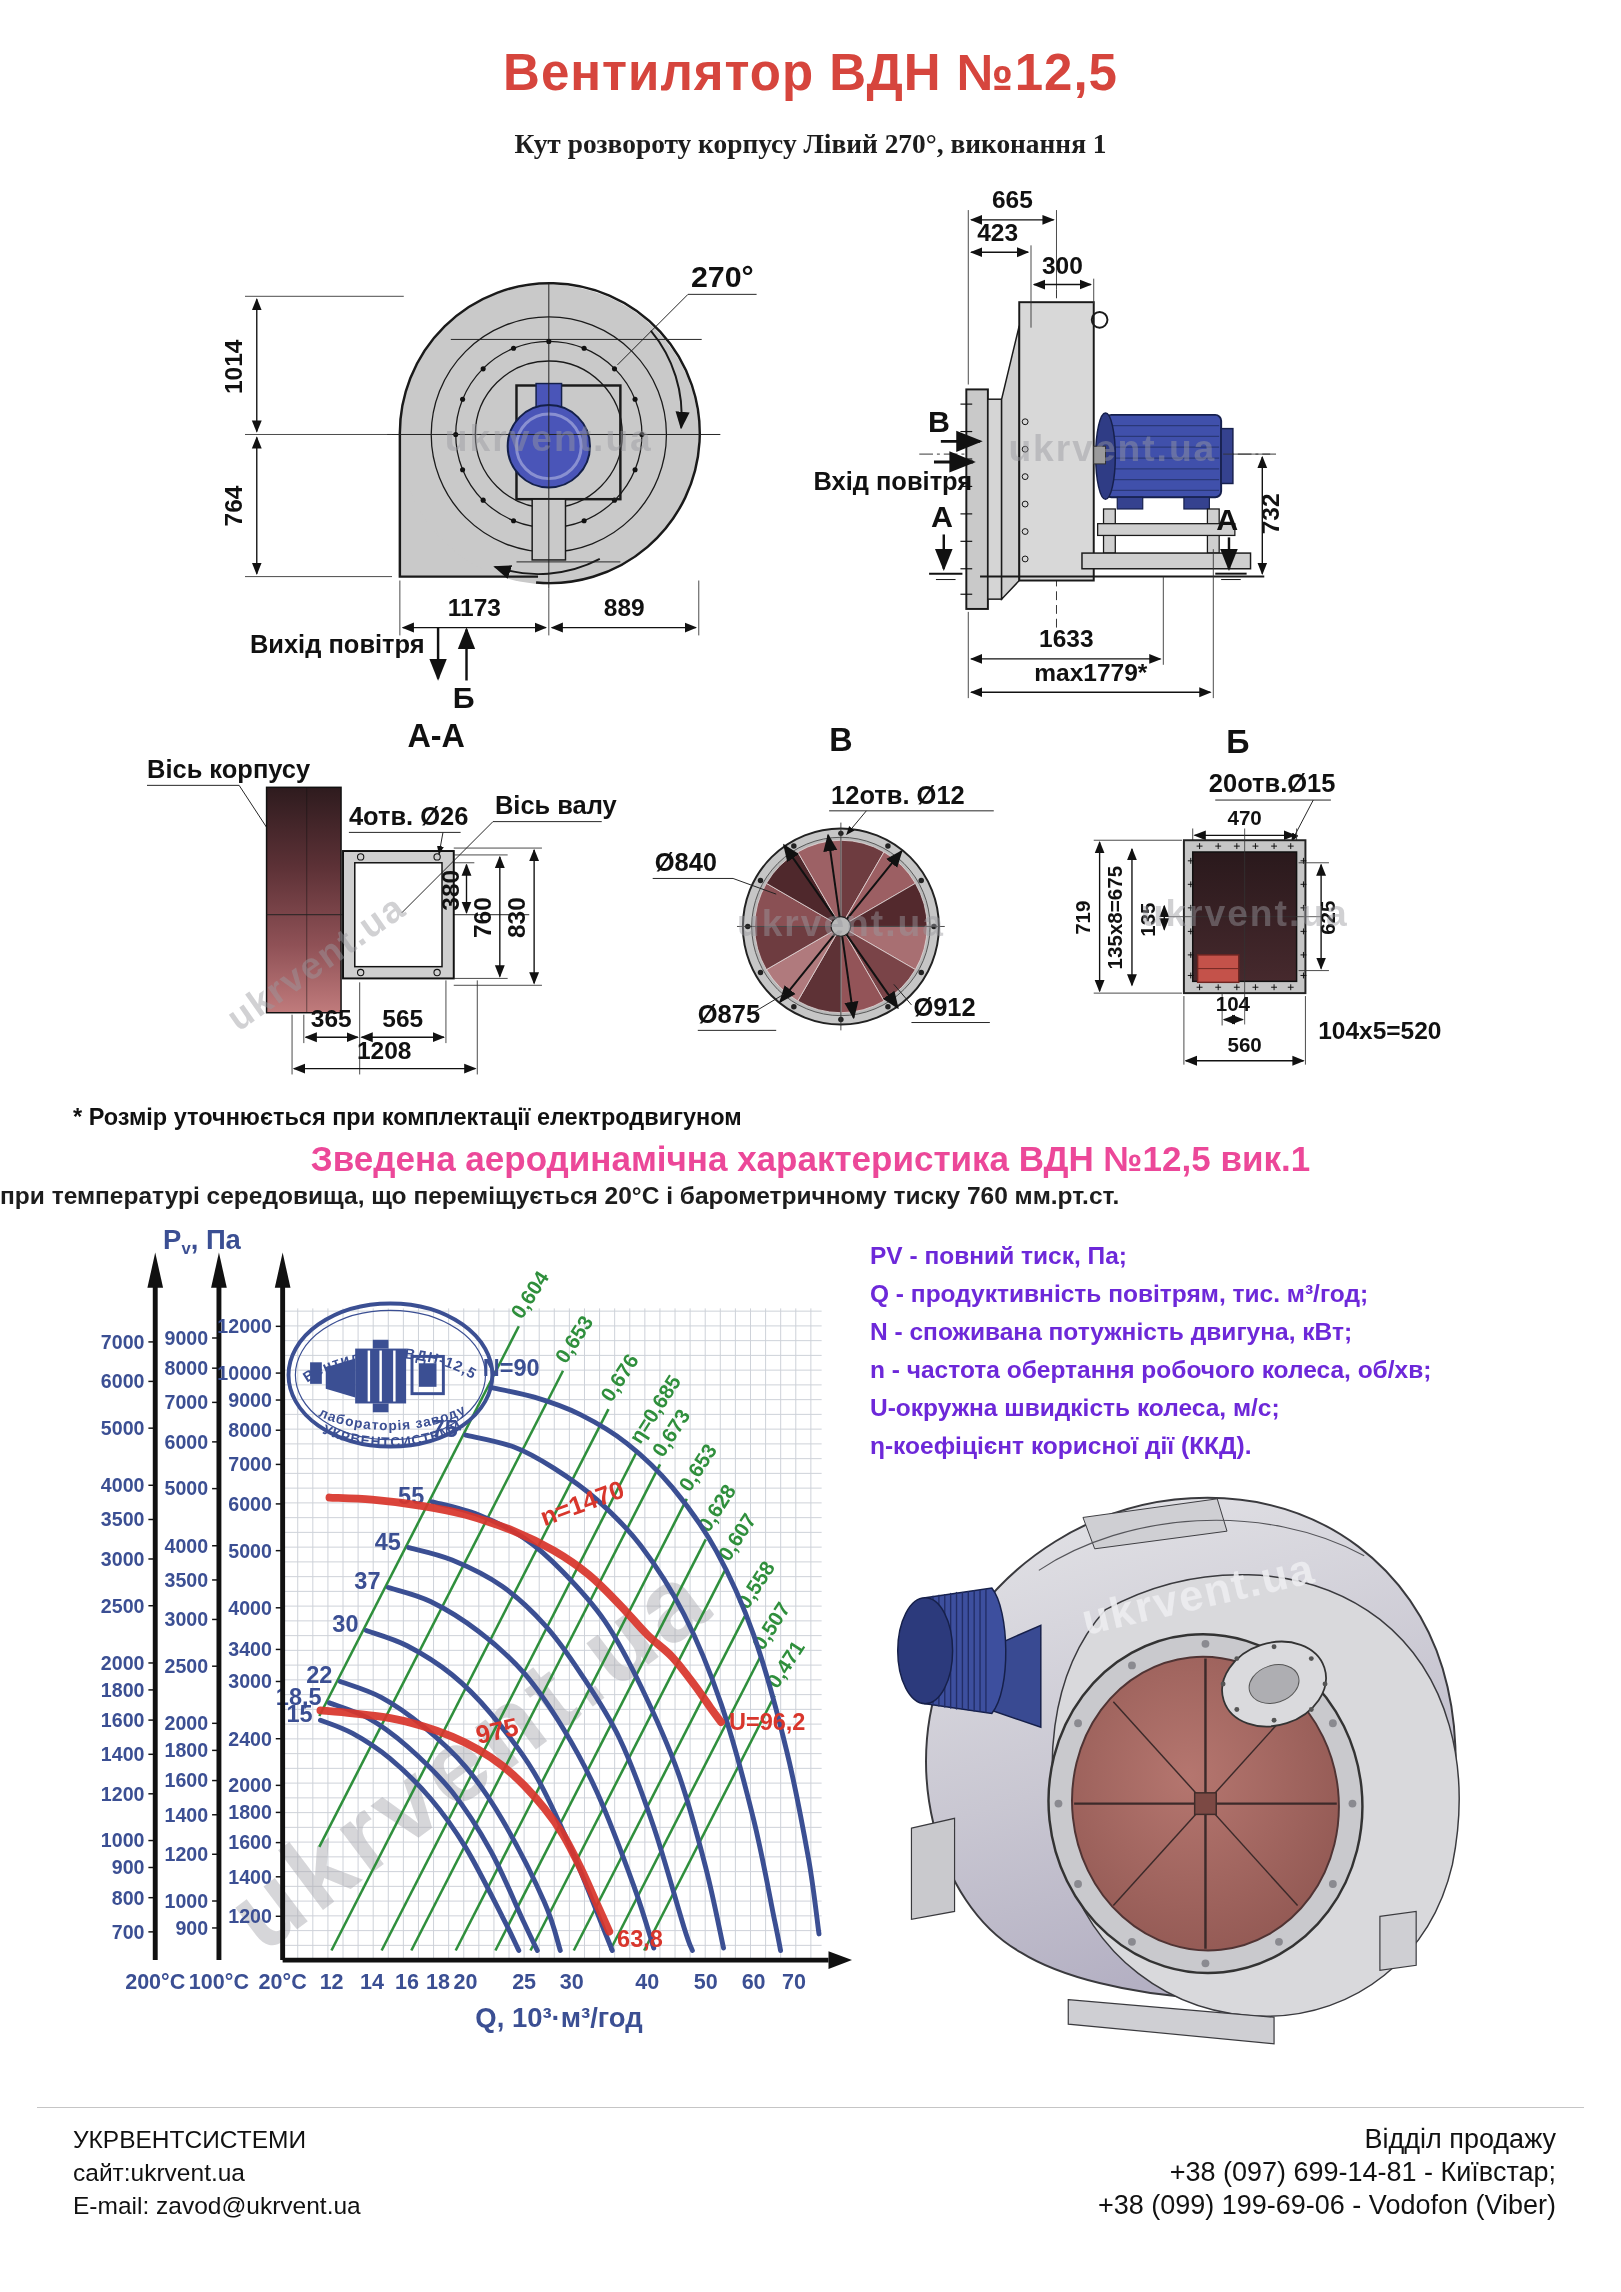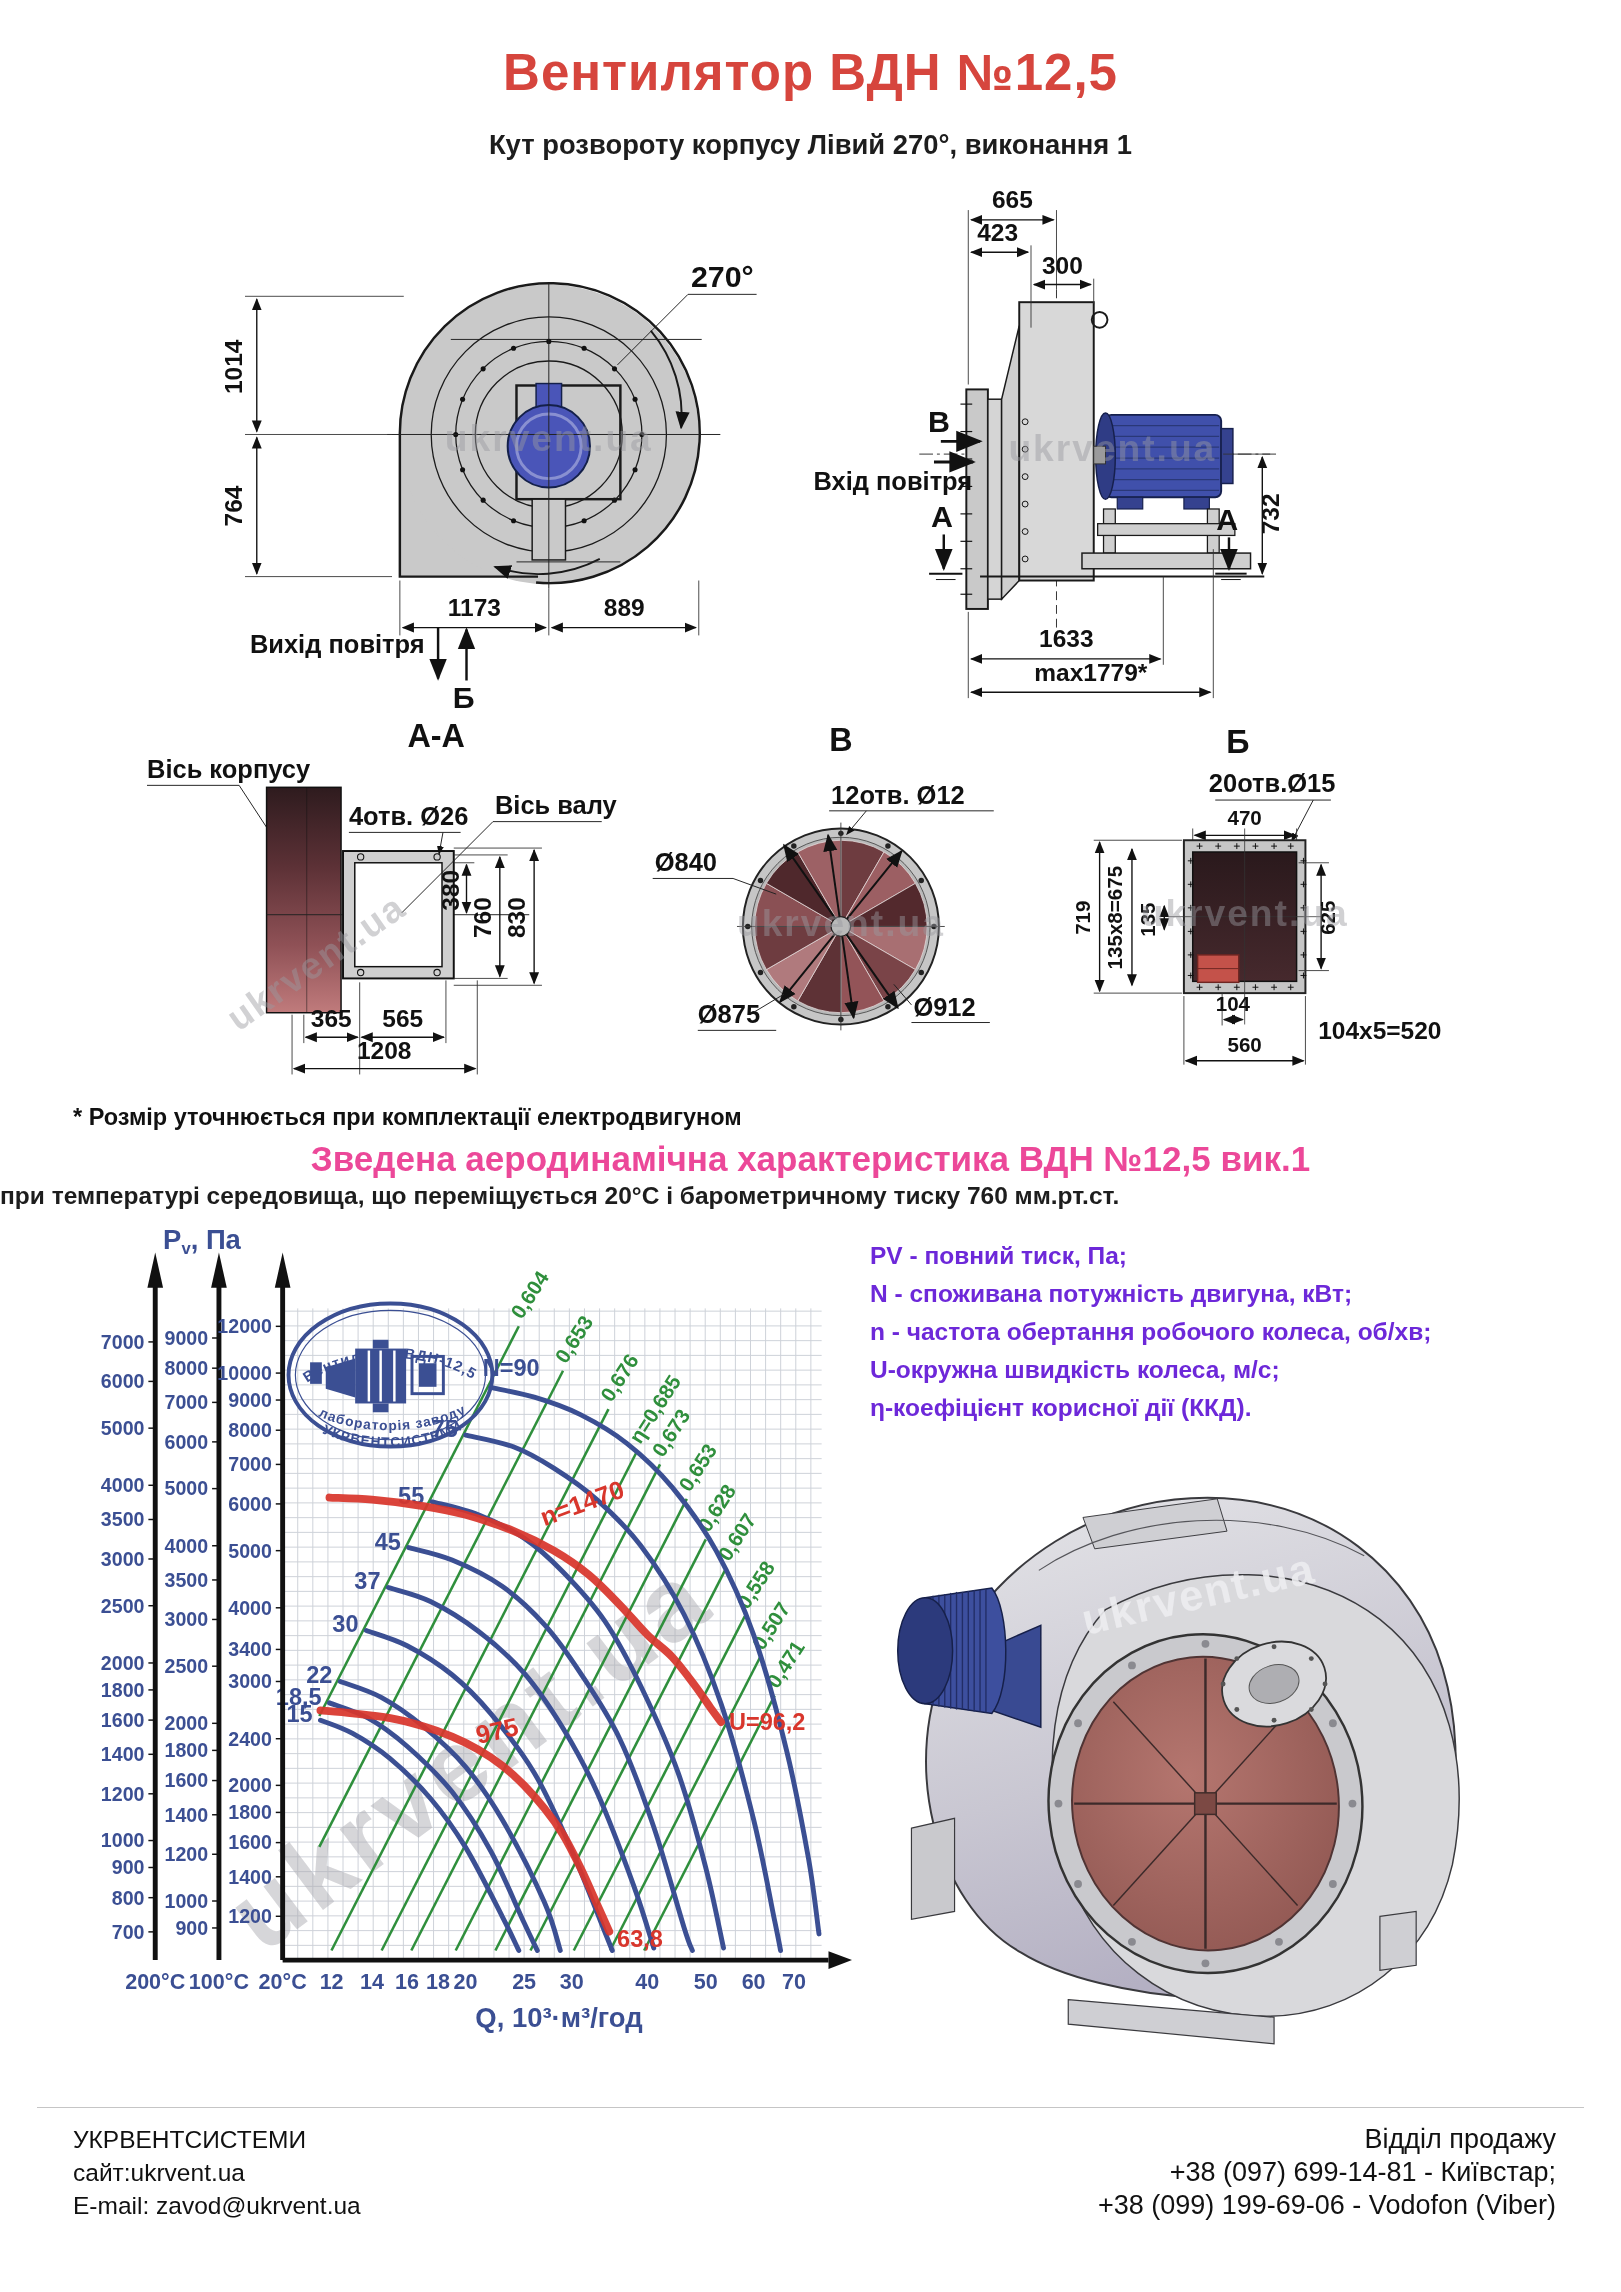--- a/index.html
+++ b/index.html
@@ -1,19 +1,19 @@
 <!DOCTYPE html>
 <html><head>
 <meta charset="utf-8">
 <style>
   html,body{margin:0;padding:0;background:#ffffff;}
   body{width:1621px;height:2293px;position:relative;font-family:"Liberation Sans",sans-serif;overflow:hidden;}
   .abs{position:absolute;}
   .t-main{left:0;top:43px;width:100%;text-align:center;color:#d6453d;font-size:51px;font-weight:700;letter-spacing:1px;}
-  .t-sub{left:0;top:129px;width:100%;text-align:center;color:#1d1d1d;font-size:27.4px;font-weight:700;}
+  .t-sub{left:0;top:129px;width:100%;text-align:center;color:#1d1d1d;font-size:27.4px;font-weight:700;font-family:Liberation Serif, serif;}
   .footnote{left:73px;top:1104px;font-size:23.5px;font-weight:700;color:#111;}
   .c-title{left:0;top:1139px;width:100%;text-align:center;color:#ec4899;font-size:35px;font-weight:700;}
   .c-sub{left:0;top:1182px;width:100%;text-align:left;color:#1d1d1d;font-size:24.5px;font-weight:700;}
   .legend{left:870px;top:1237px;width:686px;font-size:24.5px;line-height:38px;font-weight:600;color:#6d28d9;}
   .footer-rule{left:37px;top:2107px;width:1547px;border-top:1px solid #c5c5c5;height:0;}
   .f-left{left:73px;top:2123px;font-size:24.5px;color:#111;line-height:33px;}
   .f-right{right:65px;top:2123px;font-size:27px;color:#111;line-height:33px;text-align:right;}
   svg{font-family:"Liberation Sans",sans-serif;}
   .dimt{font-size:25px;font-weight:700;fill:#111;}
   .dimt2{font-size:21px;font-weight:700;fill:#111;}
@@ -40,20 +40,21 @@
 <body>
 
 <div class="abs t-main">Вентилятор  ВДН №12,5</div>
 <div class="abs t-sub">Кут розвороту корпусу Лівий 270°, виконання 1</div>
 <div class="abs footnote">* Розмір уточнюється при комплектації електродвигуном</div>
 <div class="abs c-title">Зведена аеродинамічна характеристика ВДН №12,5 вик.1</div>
 <div class="abs c-sub">при температурі середовища, що переміщується 20°С і барометричному тиску 760 мм.рт.ст.</div>
 
 <div class="abs legend">
   <div>PV - повний тиск, Па;</div>
+  <div>Q - продуктивність повітрям, тис. м³/год;</div>
   <div>N - споживана потужність двигуна, кВт;</div>
   <div>n - частота обертання робочого колеса, об/хв;</div>
   <div>U-окружна швидкість колеса, м/с;</div>
   <div>η-коефіцієнт корисної дії (ККД).</div>
 </div>
 
 <div class="abs footer-rule"></div>
 <div class="abs f-left">
   <div>УКРВЕНТСИСТЕМИ</div>
   <div>сайт:ukrvent.ua</div>

